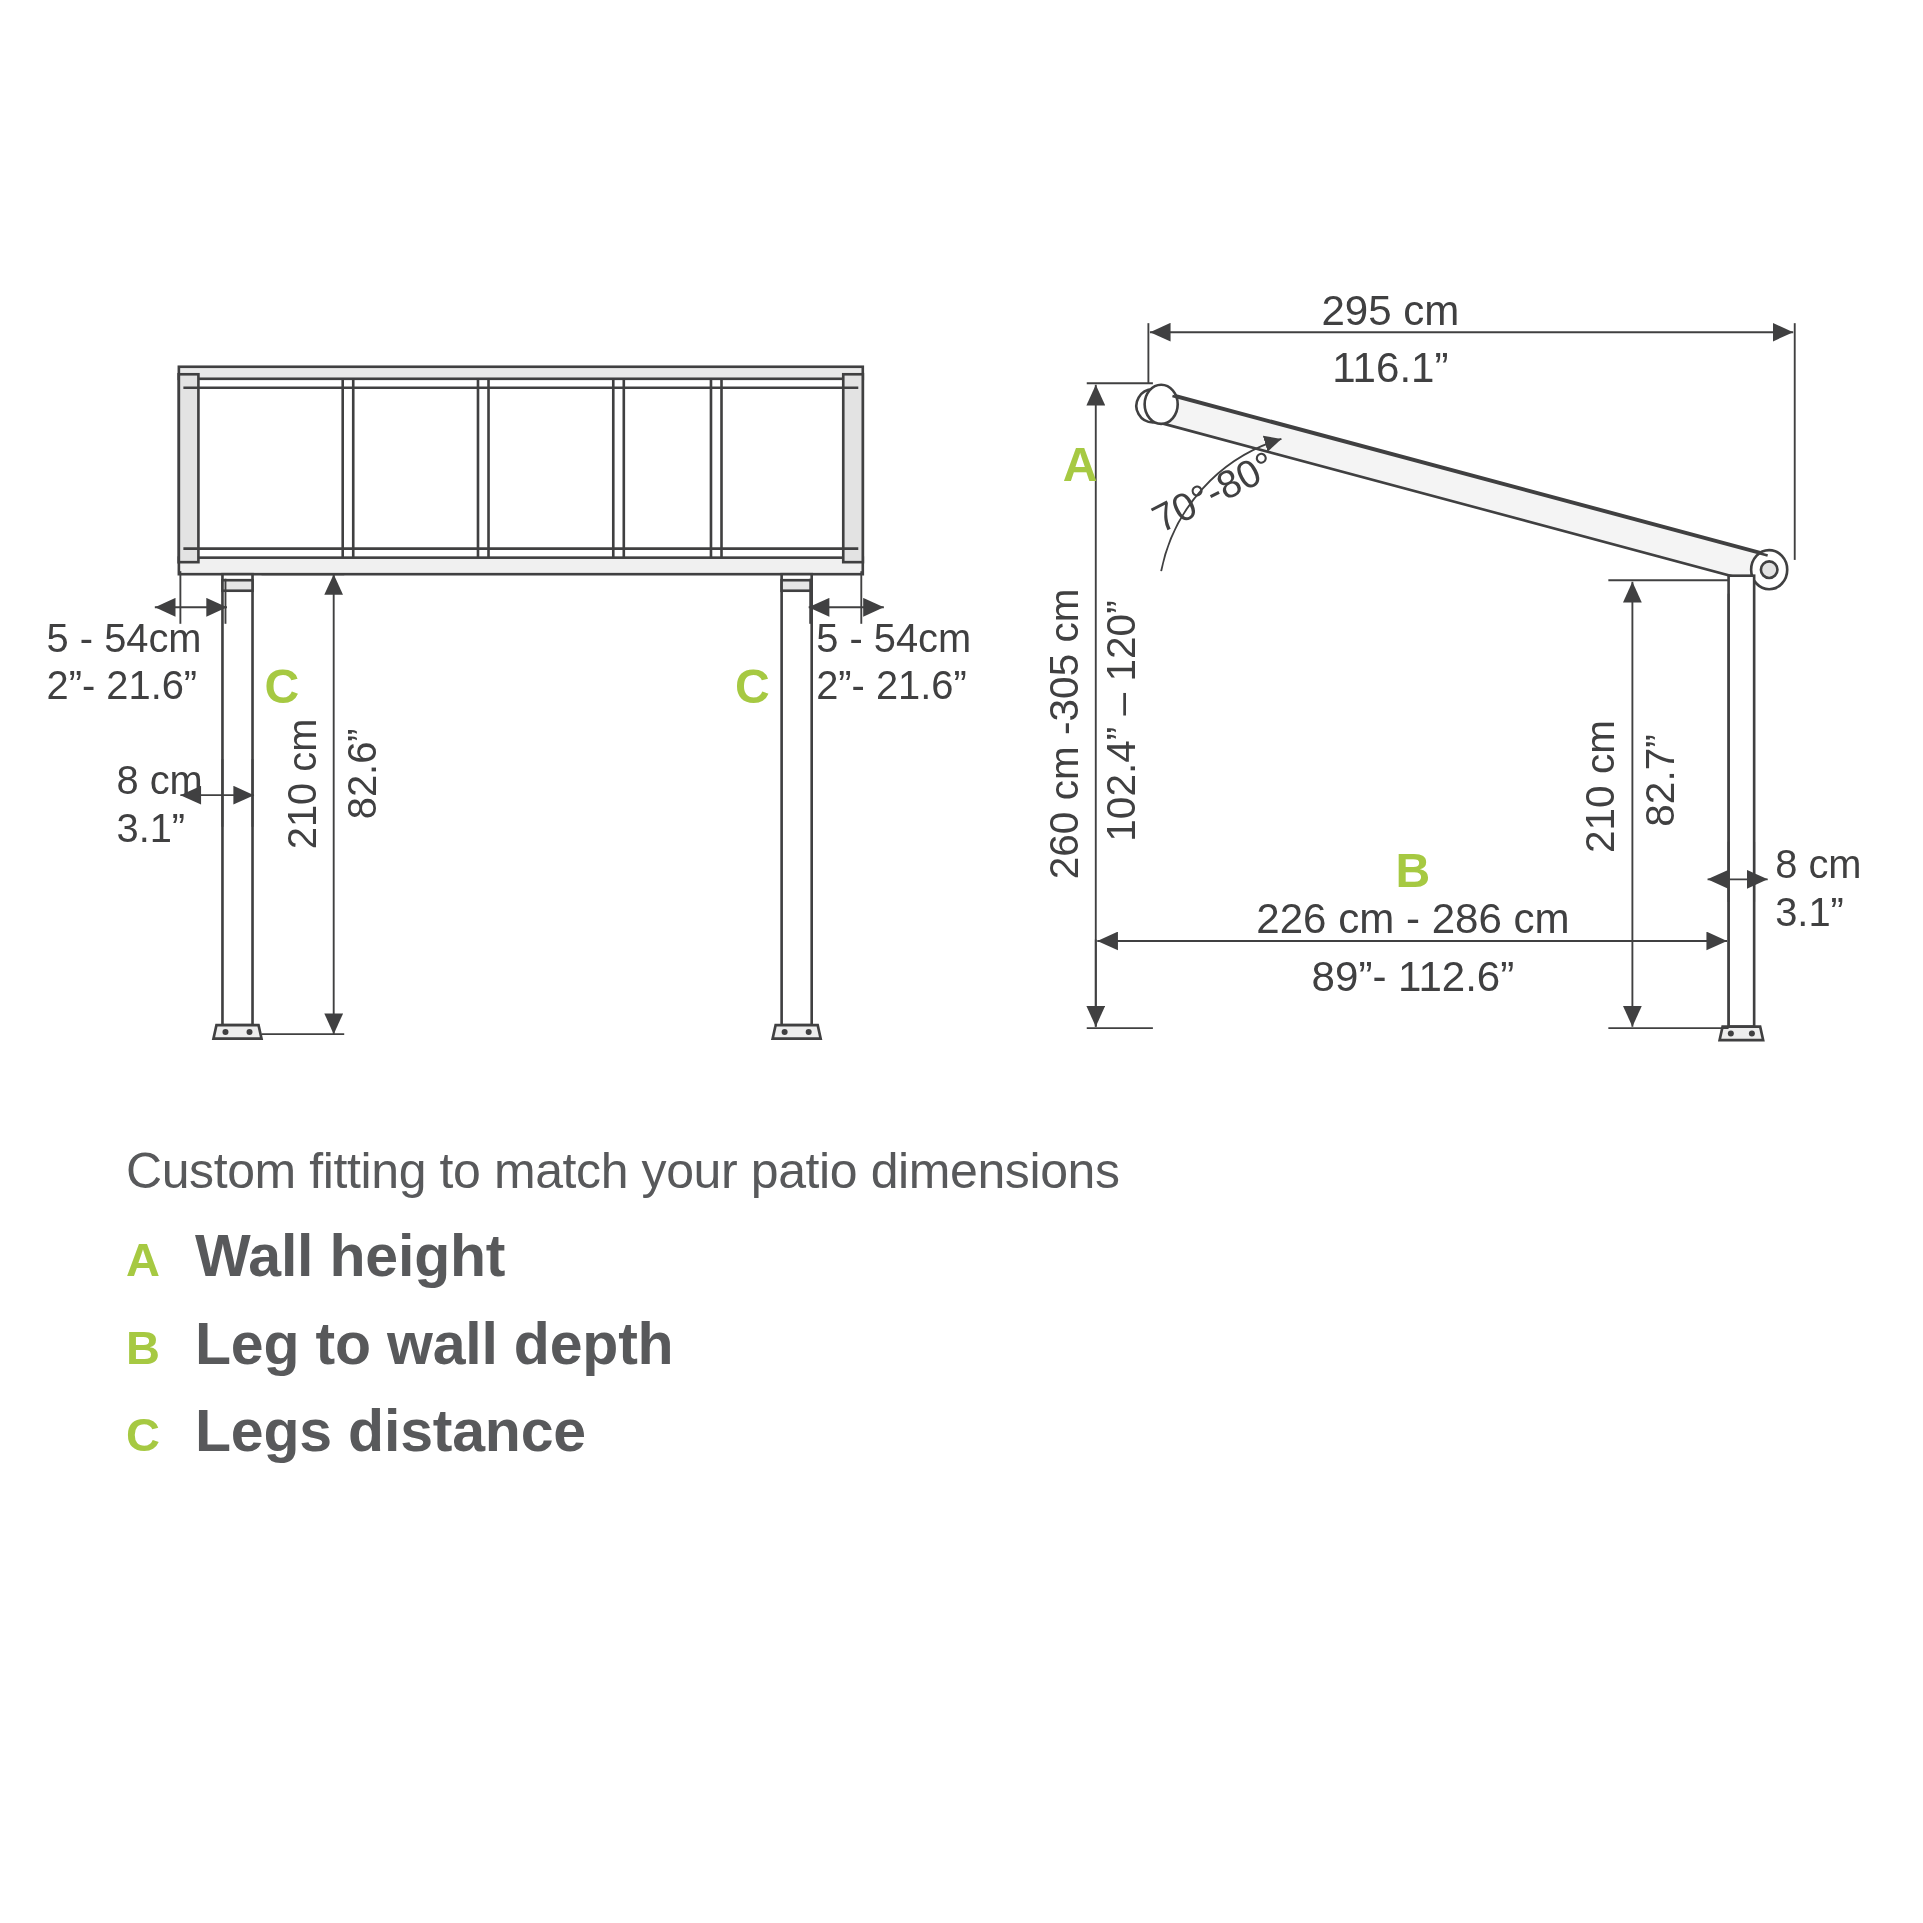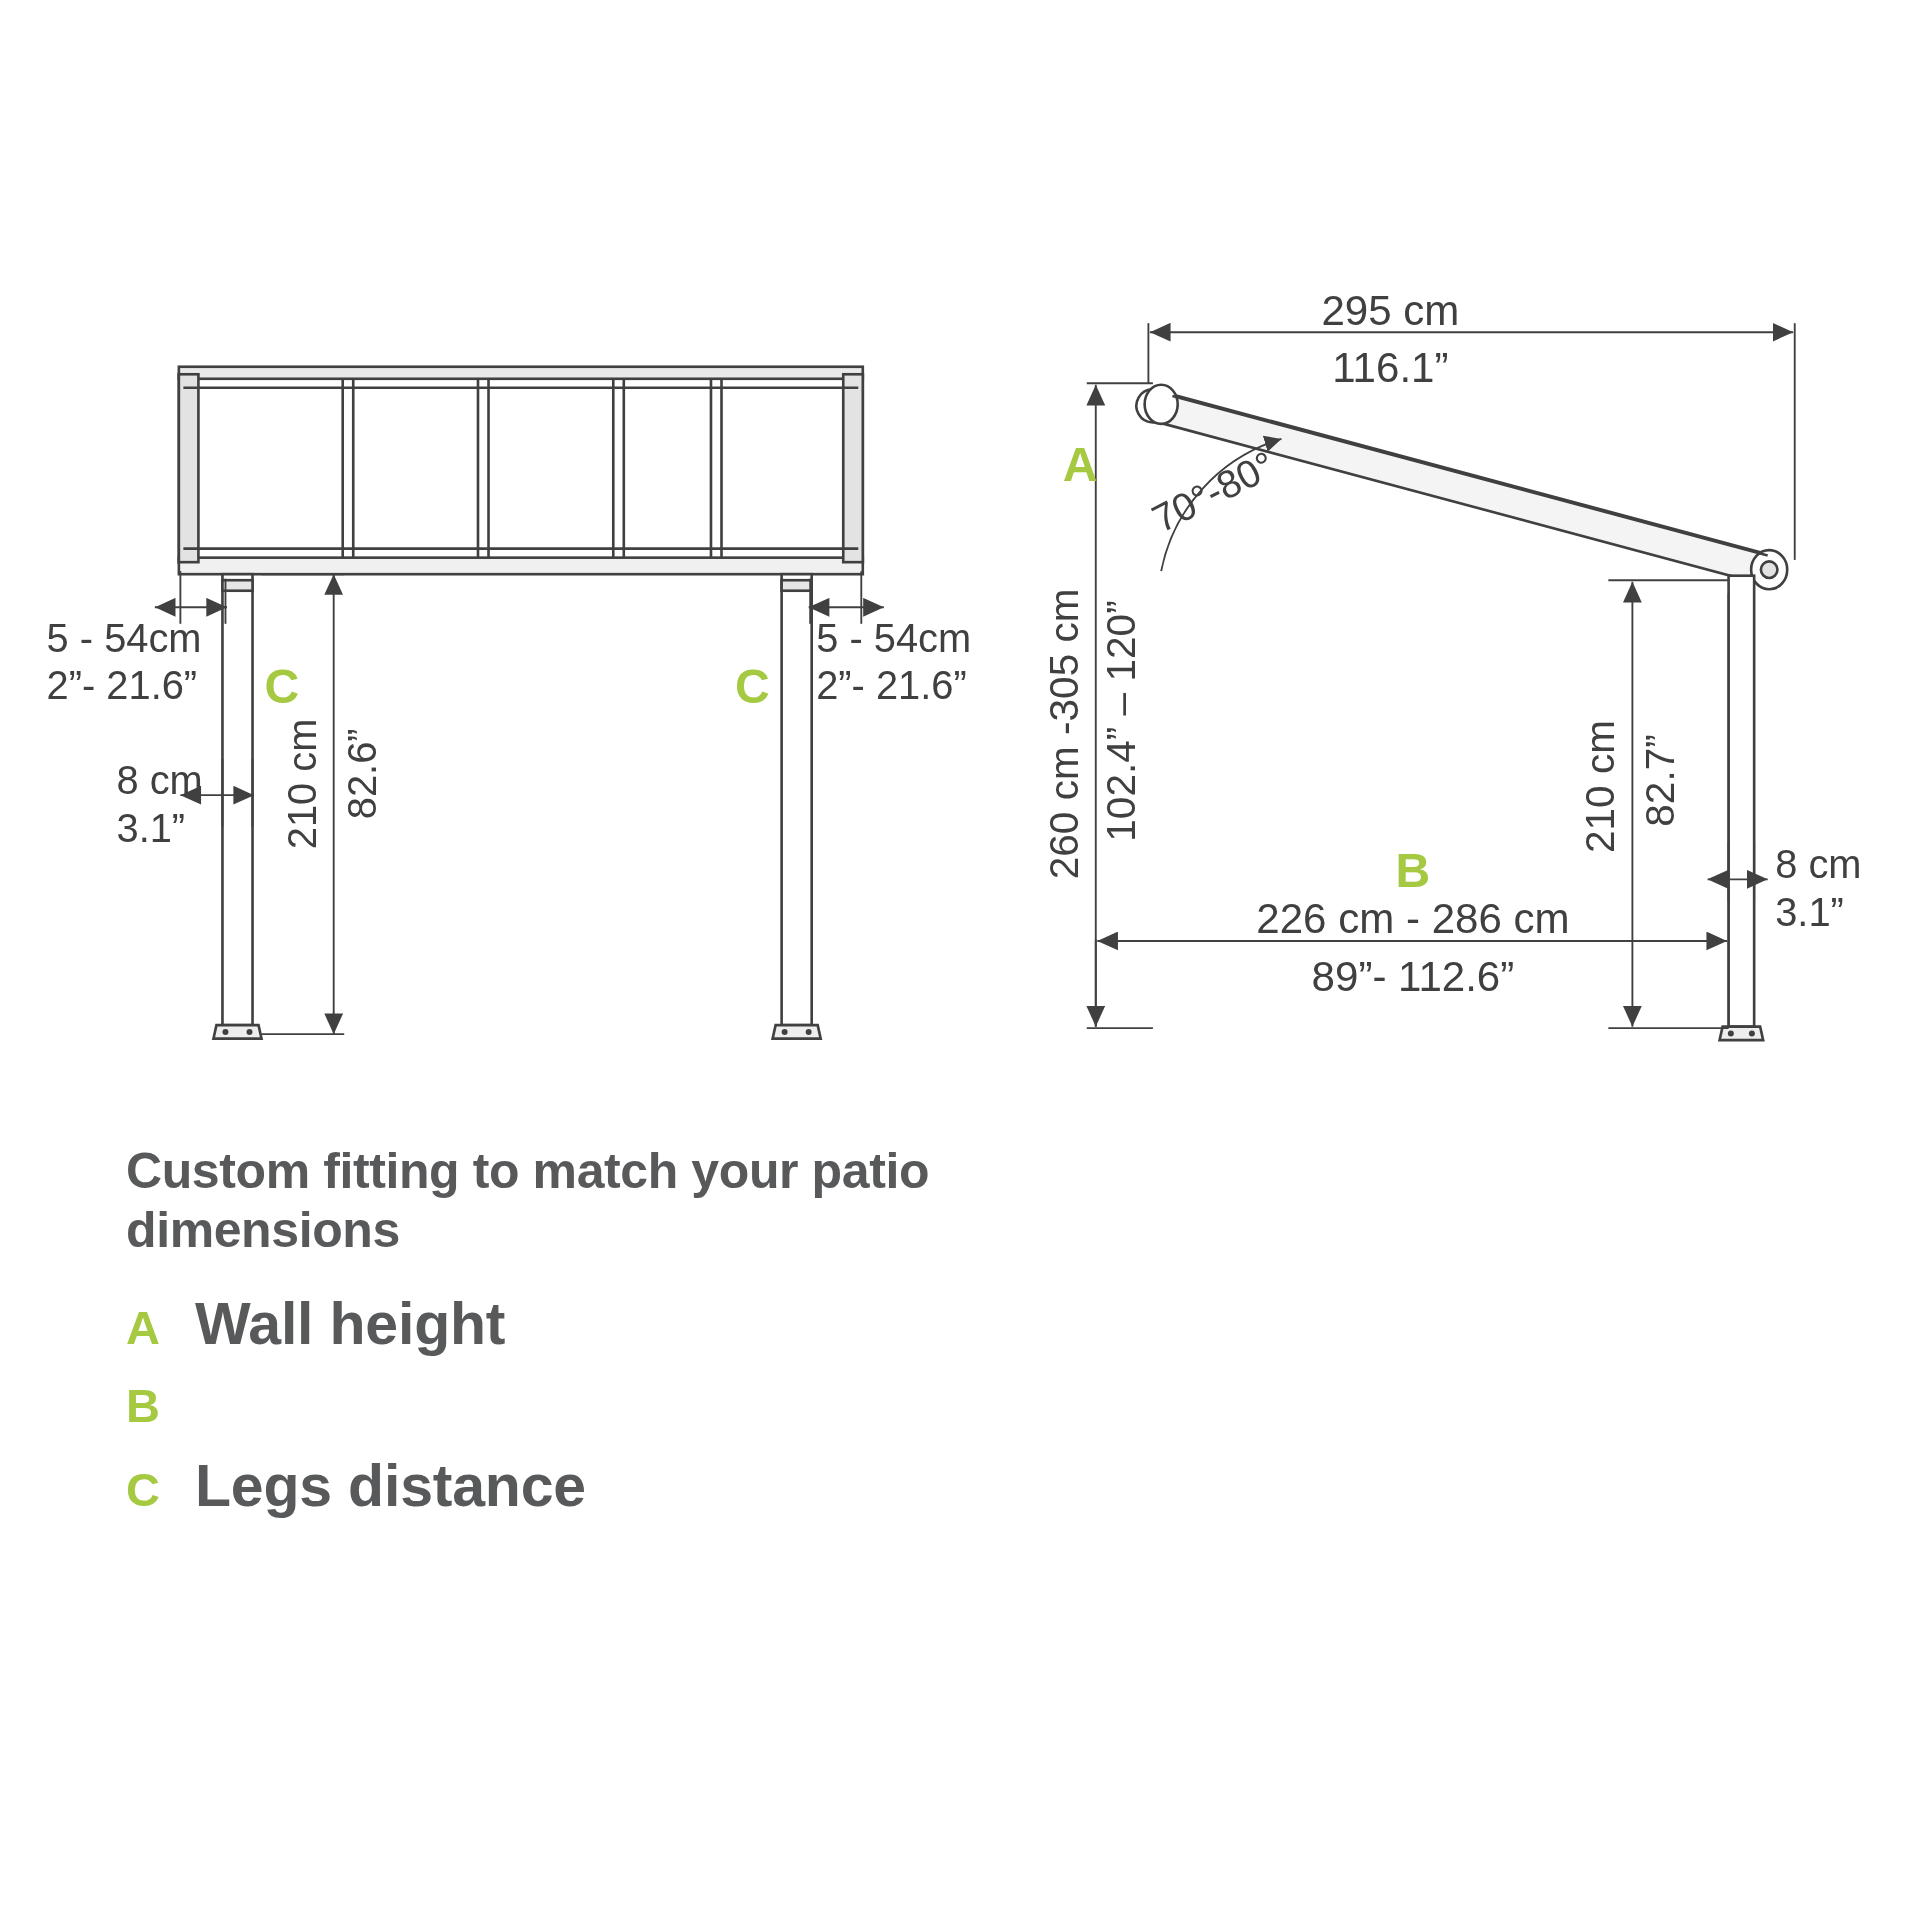--- a/index.html
+++ b/index.html
@@ -28,25 +28,25 @@
     height: 1924px;
   }
   .legend {
     position: absolute;
     left: 126px;
     top: 1142px;
     width: 1127px;
   }
   .legend-title {
     font-size: 50px;
-    font-weight: bold;
+    font-weight: normal;
     color: #58595b;
     line-height: 1.18;
     letter-spacing: -0.4px;
-    margin: 0 0 30px 0;
+    margin: 0 0 21px 0;
     width: 1052px;
   }
   .legend-row {
     display: flex;
     align-items: baseline;
     margin-bottom: 19.5px;
   }
   .legend-key {
     font-size: 47px;
     font-weight: bold;
@@ -227,20 +227,21 @@
   <div class="legend">
     <div class="legend-title">Custom fitting to match your patio dimensions</div>
 
     <div class="legend-row">
       <div class="legend-key">A</div>
       <div class="legend-label">Wall height</div>
     </div>
 
     <div class="legend-row">
       <div class="legend-key">B</div>
+      <div class="legend-label">Leg to wall depth</div>
     </div>
 
     <div class="legend-row">
       <div class="legend-key">C</div>
       <div class="legend-label">Legs distance</div>
     </div>
   </div>
 
 </div>
 

